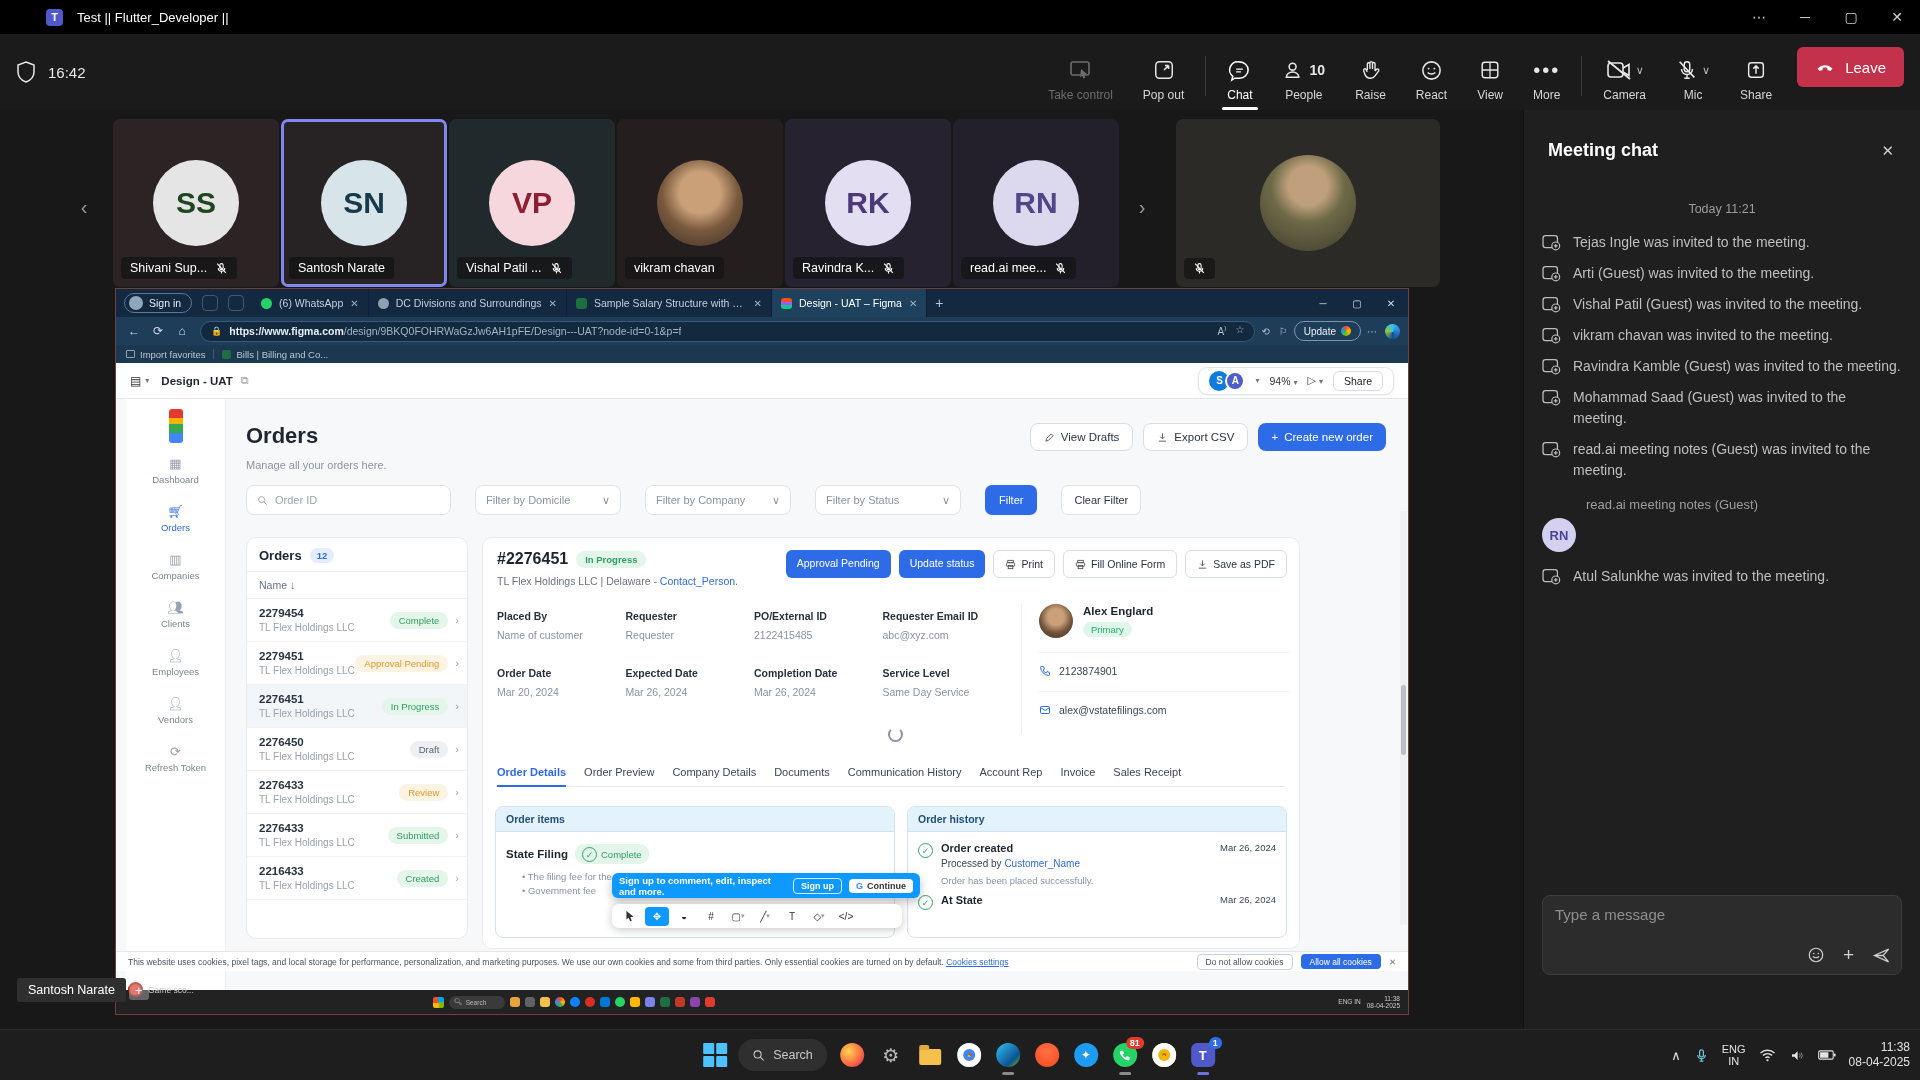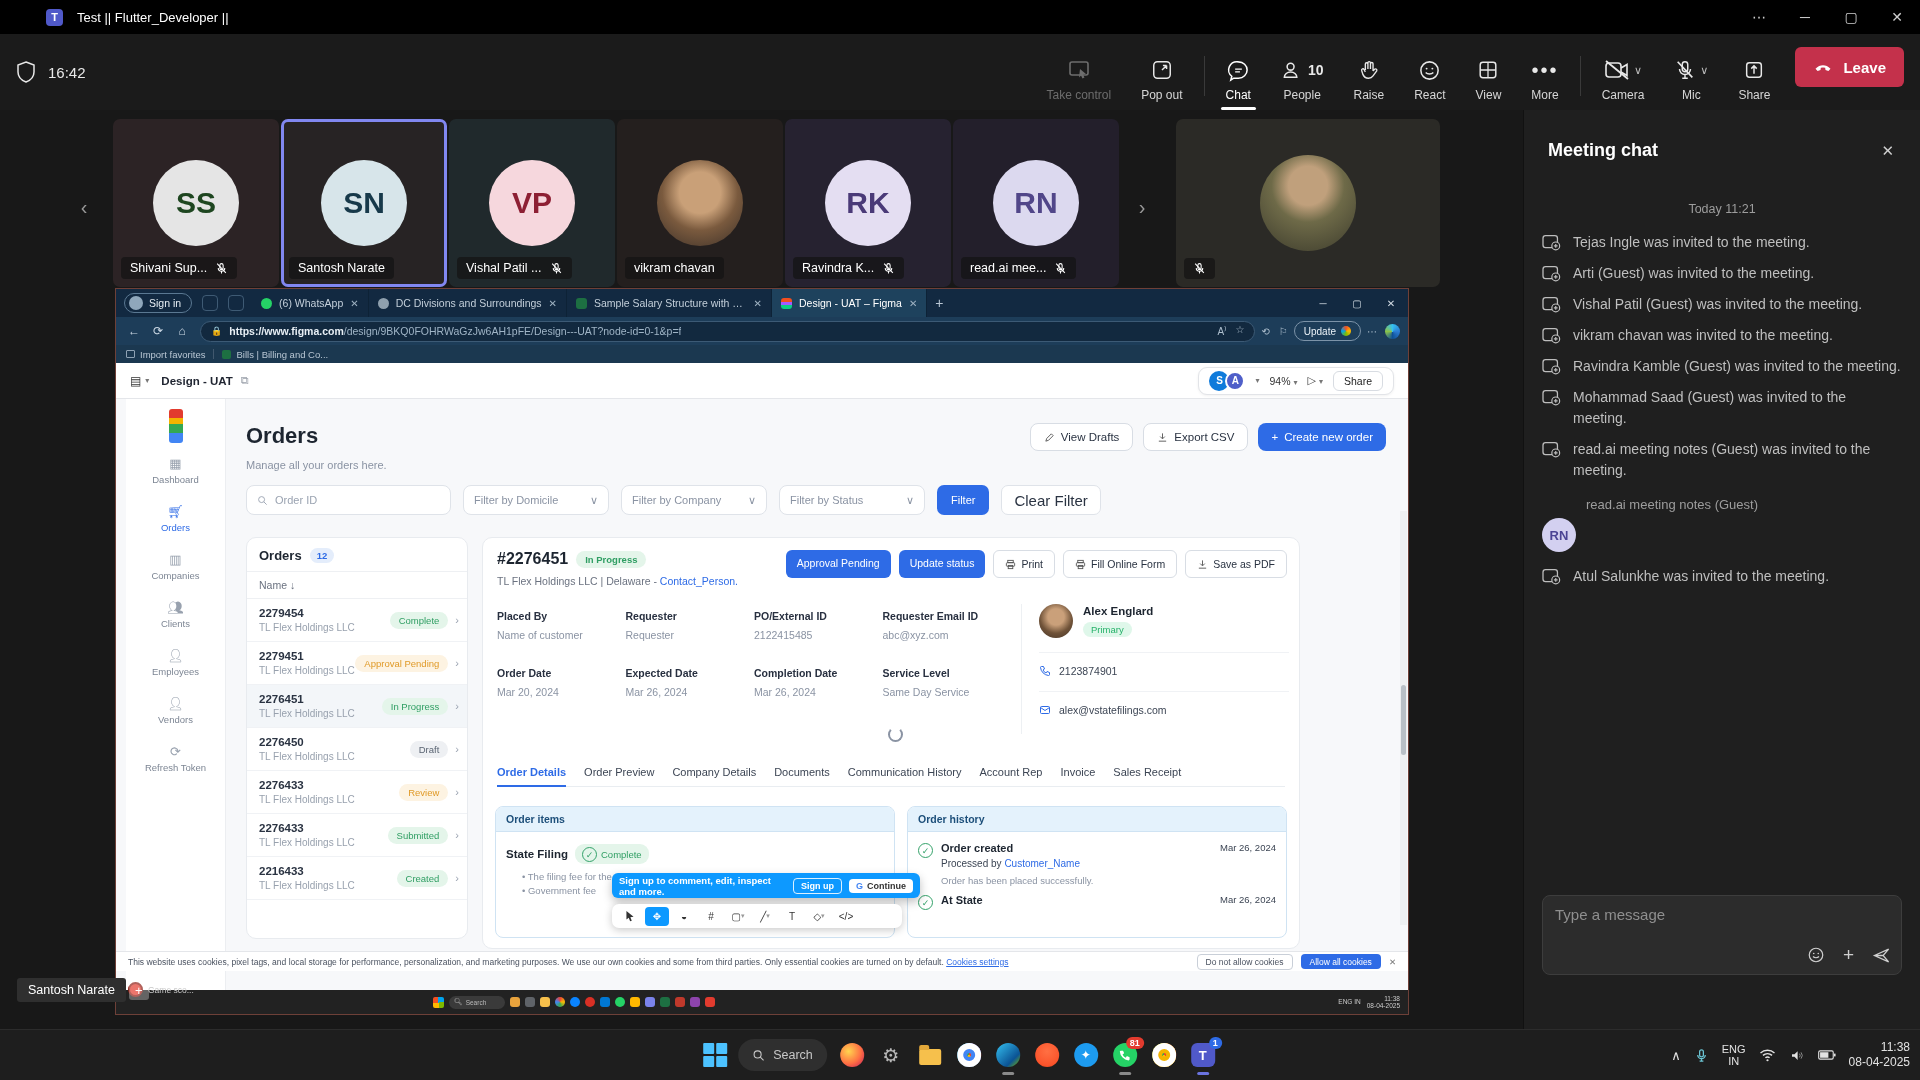--- a/index.html
+++ b/index.html
@@ -17,21 +17,21 @@
   .meetbar{position:absolute;top:34px;left:0;right:0;height:76px;background:#1b1b1b;display:flex;align-items:center;}
   .timerwrap{display:flex;align-items:center;gap:12px;margin-left:16px;color:#e8e8e8;font-size:15px;}
   .controls{margin-left:auto;display:flex;align-items:flex-end;height:100%;padding-bottom:8px;}
   .ctl{display:flex;flex-direction:column;align-items:center;gap:5px;color:#d6d6d6;font-size:12px;padding:0 15px;position:relative;cursor:pointer;}
   .ctl .ic{height:26px;display:flex;align-items:center;justify-content:center;gap:4px;}
   .ctl.disabled{color:#6d6d6d;}
   .ctl.active::after{content:"";position:absolute;left:10px;right:10px;bottom:-8px;height:3px;background:#fff;border-radius:2px;}
   .vsep{width:1px;height:40px;background:#3a3a3a;margin:0 6px 6px 6px;align-self:flex-end;}
   .people-count{font-size:14px;font-weight:bold;color:#e8e8e8;}
   .chev{color:#bdbdbd;font-size:11px;}
-  .leave-btn{margin:0 16px 2px 10px;background:#c4314b;color:#fff;border-radius:6px;height:40px;padding:0 18px;display:flex;align-items:center;gap:10px;font-size:15px;font-weight:bold;align-self:center;cursor:pointer;}
+  .leave-btn{margin:0 16px 2px 10px;background:#c4314b;color:#fff;border-radius:6px;height:40px;padding:0 18px;display:flex;align-items:center;gap:10px;font-size:15px;font-weight:normal;align-self:center;cursor:pointer;}
 
   
   .stage{position:absolute;top:110px;left:0;width:1523px;height:919px;background:#181818;}
   .strip-nav{position:absolute;top:75px;width:24px;height:44px;display:flex;align-items:center;justify-content:center;color:#9a9a9a;font-size:20px;cursor:pointer;}
   .tile{position:absolute;top:9px;height:168px;border-radius:7px;overflow:hidden;}
   .tile .avatar{position:absolute;left:50%;top:50%;transform:translate(-50%,-50%);width:86px;height:86px;border-radius:50%;display:flex;align-items:center;justify-content:center;font-size:30px;font-weight:bold;}
   .name-pill{position:absolute;left:8px;bottom:8px;background:rgba(20,20,20,.72);color:#fff;font-size:12.5px;padding:4px 9px;border-radius:4px;display:flex;align-items:center;gap:8px;max-width:85%;white-space:nowrap;}
   .tile.speaking{outline:3px solid #8187f0;outline-offset:-3px;}
 
   
@@ -80,25 +80,25 @@
   .sitem{display:flex;flex-direction:column;align-items:center;gap:4px;color:#7d8694;font-size:9.5px;padding:10px 0;cursor:pointer;}
   .sitem .sic{font-size:13px;line-height:13px;color:#98a1ae;}
   .sitem.active,.sitem.active .sic{color:#2e6be6;}
   .main{position:absolute;left:130px;right:22px;top:0;bottom:0;}
   .h1row{position:absolute;top:24px;left:0;right:0;display:flex;align-items:flex-start;}
   .h1{font-size:22px;font-weight:bold;color:#1d2530;}
   .sub{position:absolute;top:60px;font-size:11px;color:#8a93a3;}
   .pagebtns{margin-left:auto;display:flex;gap:10px;}
   .obtn{border:1px solid #d8dde4;background:#fff;border-radius:8px;font-size:11.5px;color:#2a3342;padding:7px 13px;display:flex;align-items:center;gap:6px;cursor:pointer;}
   .bluebtn{background:#2e6be6;color:#fff;border:none;border-radius:8px;font-size:11.5px;padding:7px 13px;display:flex;align-items:center;gap:6px;cursor:pointer;}
-  .filters{position:absolute;top:86px;left:0;display:flex;gap:12px;}
+  .filters{position:absolute;top:86px;left:0;display:flex;gap:24px;}
   .finput{width:205px;height:30px;border:1px solid #dfe3e9;border-radius:8px;background:#fff;display:flex;align-items:center;gap:7px;padding:0 10px;font-size:11px;color:#9aa3b1;}
   .fdd{width:146px;height:30px;border:1px solid #dfe3e9;border-radius:8px;background:#fff;display:flex;align-items:center;justify-content:space-between;padding:0 10px;font-size:11px;color:#8a93a3;cursor:pointer;}
   .fbtn{height:30px;background:#2e6be6;border-radius:7px;color:#fff;font-size:11px;padding:0 14px;display:flex;align-items:center;cursor:pointer;}
-  .cbtn{height:30px;background:#fff;border:1px solid #dfe3e9;border-radius:7px;color:#2a3342;font-size:15px;padding:12px 12px;display:flex;align-items:center;cursor:pointer;text-align:center;}
+  .cbtn{height:30px;background:#fff;border:1px solid #dfe3e9;border-radius:7px;color:#2a3342;font-size:11px;padding:12px 12px;display:flex;align-items:center;cursor:pointer;text-align:center;}
 
   .card{position:absolute;background:#fff;border:1px solid #e8ebef;border-radius:10px;}
   .listcard{left:0;top:138px;width:222px;height:402px;overflow:hidden;}
   .lc-head{padding:10px 12px 8px 12px;font-size:13px;font-weight:bold;color:#1d2530;display:flex;align-items:center;gap:8px;border-bottom:1px solid #eef0f3;}
   .cnt-badge{background:#e4edfb;color:#2e6be6;font-size:9.5px;border-radius:9px;padding:2px 7px;font-weight:bold;}
   .lc-sub{padding:7px 12px;font-size:10.5px;color:#6b7280;border-bottom:1px solid #eef0f3;}
   .orow{display:flex;align-items:center;padding:8px 8px 8px 12px;border-bottom:1px solid #f0f2f5;cursor:pointer;}
   .orow.sel{background:#f3f6f9;}
   .onum{font-size:11.5px;font-weight:bold;color:#2a3342;}
   .ocom{font-size:10px;color:#98a1ae;margin-top:3px;}

